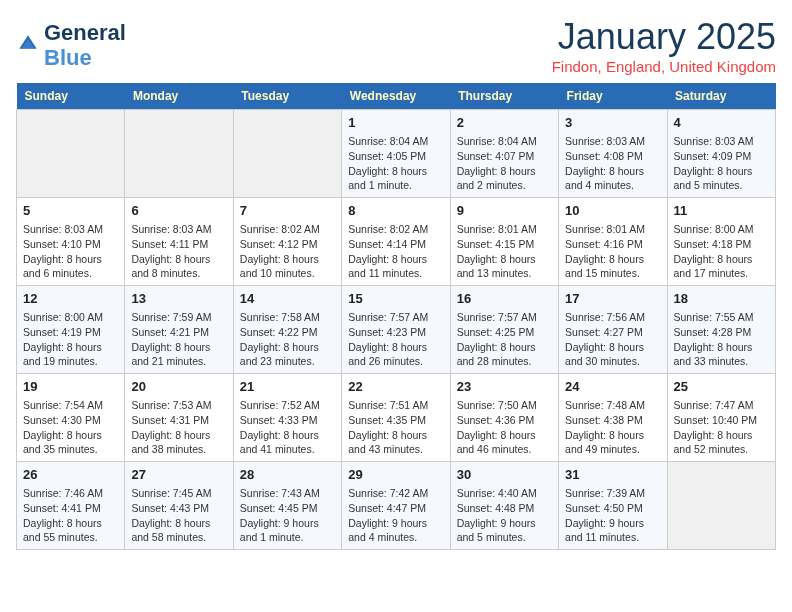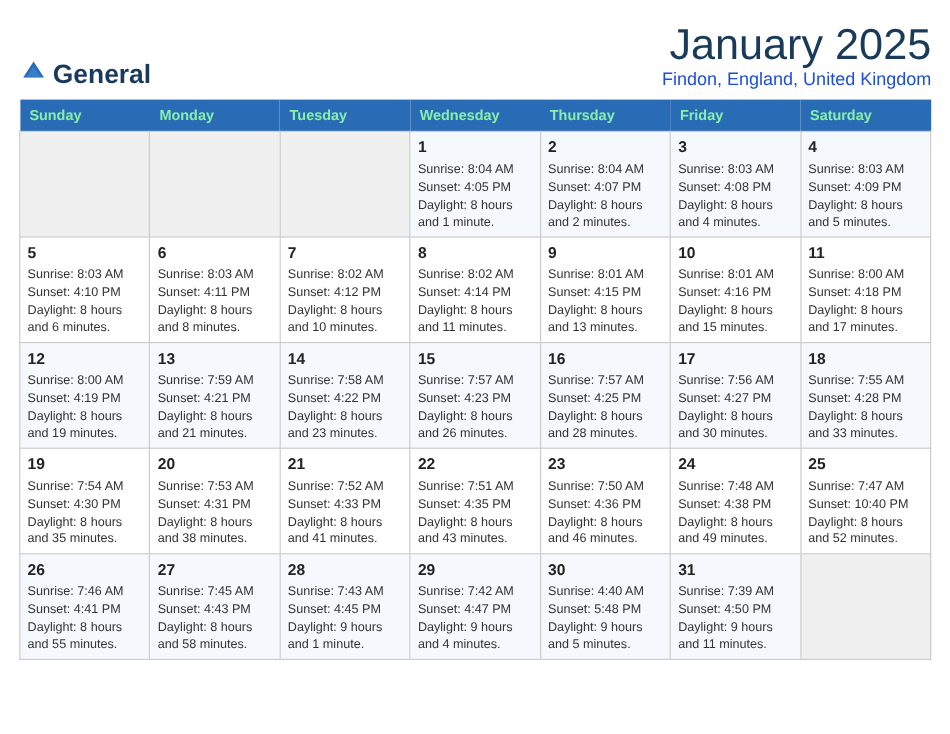--- a/index.html
+++ b/index.html
@@ -6,21 +6,21 @@
     body {
       font-family: Arial, sans-serif;
       background: #fff;
       width: 792px;
       min-height: 612px;
       padding: 16px;
     }
     .header {
       display: flex;
       justify-content: space-between;
-      align-items: flex-end;
+      align-items: center;
       margin-bottom: 8px;
     }
     .logo {
       display: flex;
       align-items: center;
     }
     .logo-text {
       font-size: 22px;
       font-weight: bold;
       color: #1a3a5c;
@@ -38,30 +38,30 @@
     .title-block {
       text-align: right;
     }
     .month-title {
       font-size: 36px;
       font-weight: normal;
       color: #1a3a5c;
     }
     .location-title {
       font-size: 15px;
-      color: #1d4ed8;
+      color: #ef4444;
     }
     table {
       width: 100%;
       border-collapse: collapse;
       font-size: 11px;
     }
     thead tr th {
       background-color: #2a6bb5;
-      color: #86efac;
+      color: #fef9c3;
       text-align: left;
       padding: 6px 8px;
       font-size: 12px;
       font-weight: bold;
     }
     tbody tr td {
       border: 1px solid #ccc;
       vertical-align: top;
       padding: 4px 6px;
       width: 14.28%;
@@ -99,20 +99,21 @@
 <div class="header">
   <div class="logo">
     <div>
       <svg class="logo-icon" viewBox="0 0 30 30">
         <polygon points="15,2 28,22 2,22" fill="#2a6bb5"></polygon>
         <polygon points="15,8 25,22 5,22" fill="#4a90d9" opacity="0.5"></polygon>
       </svg>
     </div>
     <div class="logo-text">
       <div>General</div>
+      <div><span>Blue</span></div>
     </div>
   </div>
   <div class="title-block">
     <div class="month-title">January 2025</div>
     <div class="location-title">Findon, England, United Kingdom</div>
   </div>
 </div>
 
 <table>
   <thead>
@@ -250,21 +251,21 @@
         <td>
           <span class="day-number">28</span>
           <div class="cell-content"><span>Sunrise: 7:43 AM</span><br><span>Sunset: 4:45 PM</span><br><span>Daylight: 9 hours and 1 minute.</span></div>
         </td>
         <td>
           <span class="day-number">29</span>
           <div class="cell-content"><span>Sunrise: 7:42 AM</span><br><span>Sunset: 4:47 PM</span><br><span>Daylight: 9 hours and 4 minutes.</span></div>
         </td>
         <td>
           <span class="day-number">30</span>
-          <div class="cell-content"><span>Sunrise: 4:40 AM</span><br><span>Sunset: 5:48 PM</span><br><span>Daylight: 9 hours and 5 minutes.</span></div>
+          <div class="cell-content"><span>Sunrise: 4:40 AM</span><br><span>Sunset: 4:48 PM</span><br><span>Daylight: 9 hours and 5 minutes.</span></div>
         </td>
         <td>
           <span class="day-number">31</span>
           <div class="cell-content"><span>Sunrise: 7:39 AM</span><br><span>Sunset: 4:50 PM</span><br><span>Daylight: 9 hours and 11 minutes.</span></div>
         </td>
         <td class="empty"></td>
       </tr>
     </tbody>
 </table>
 

